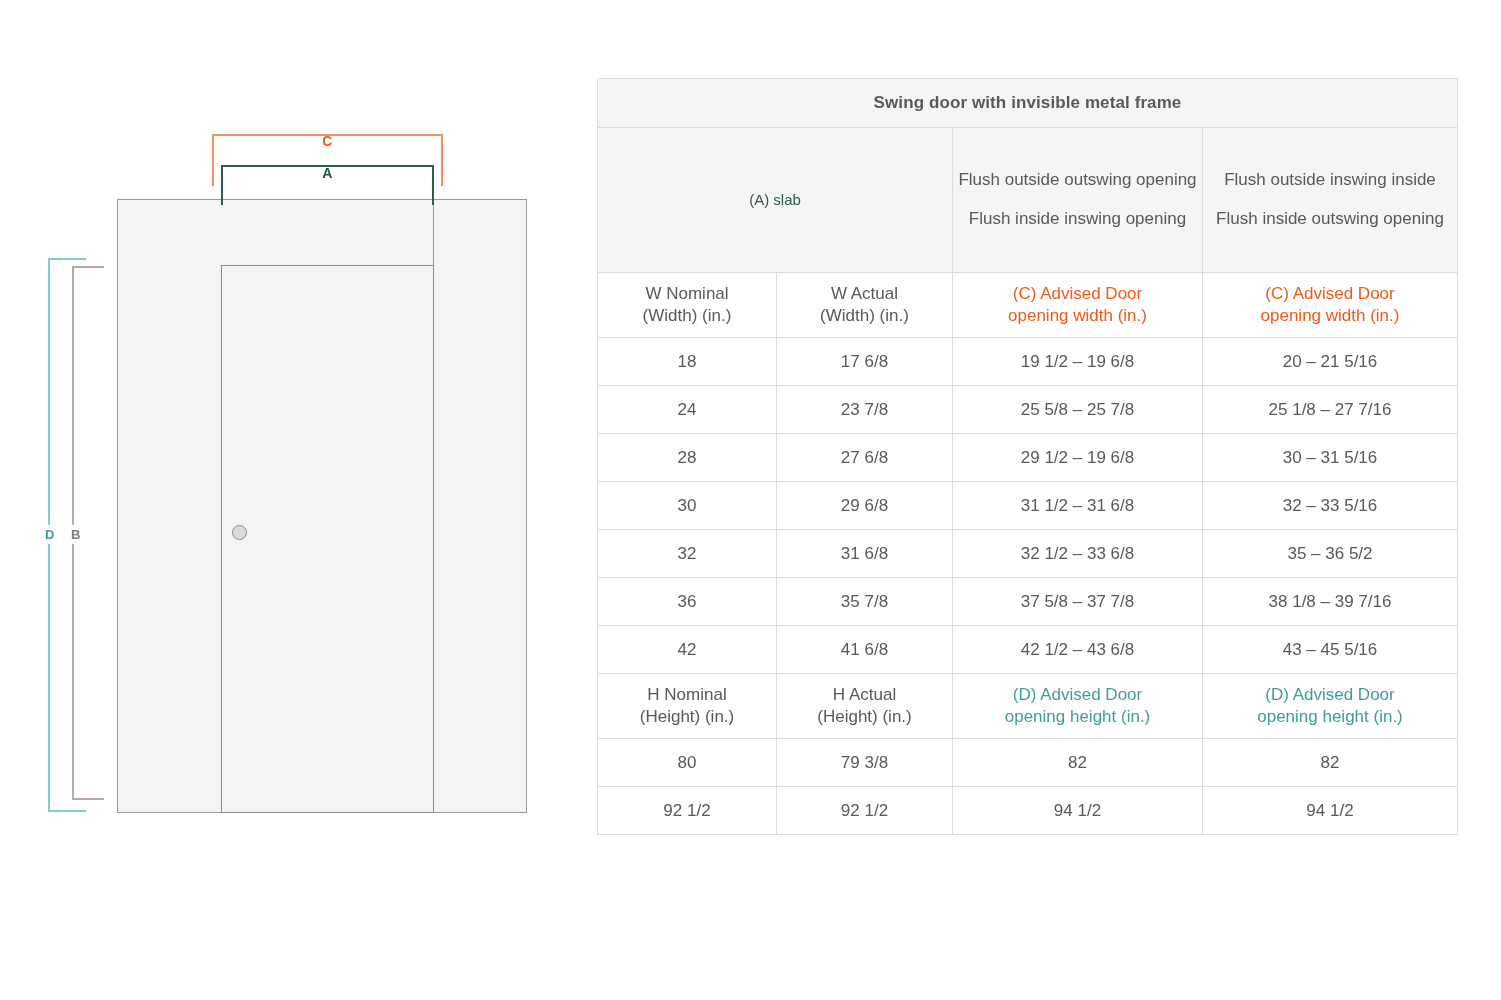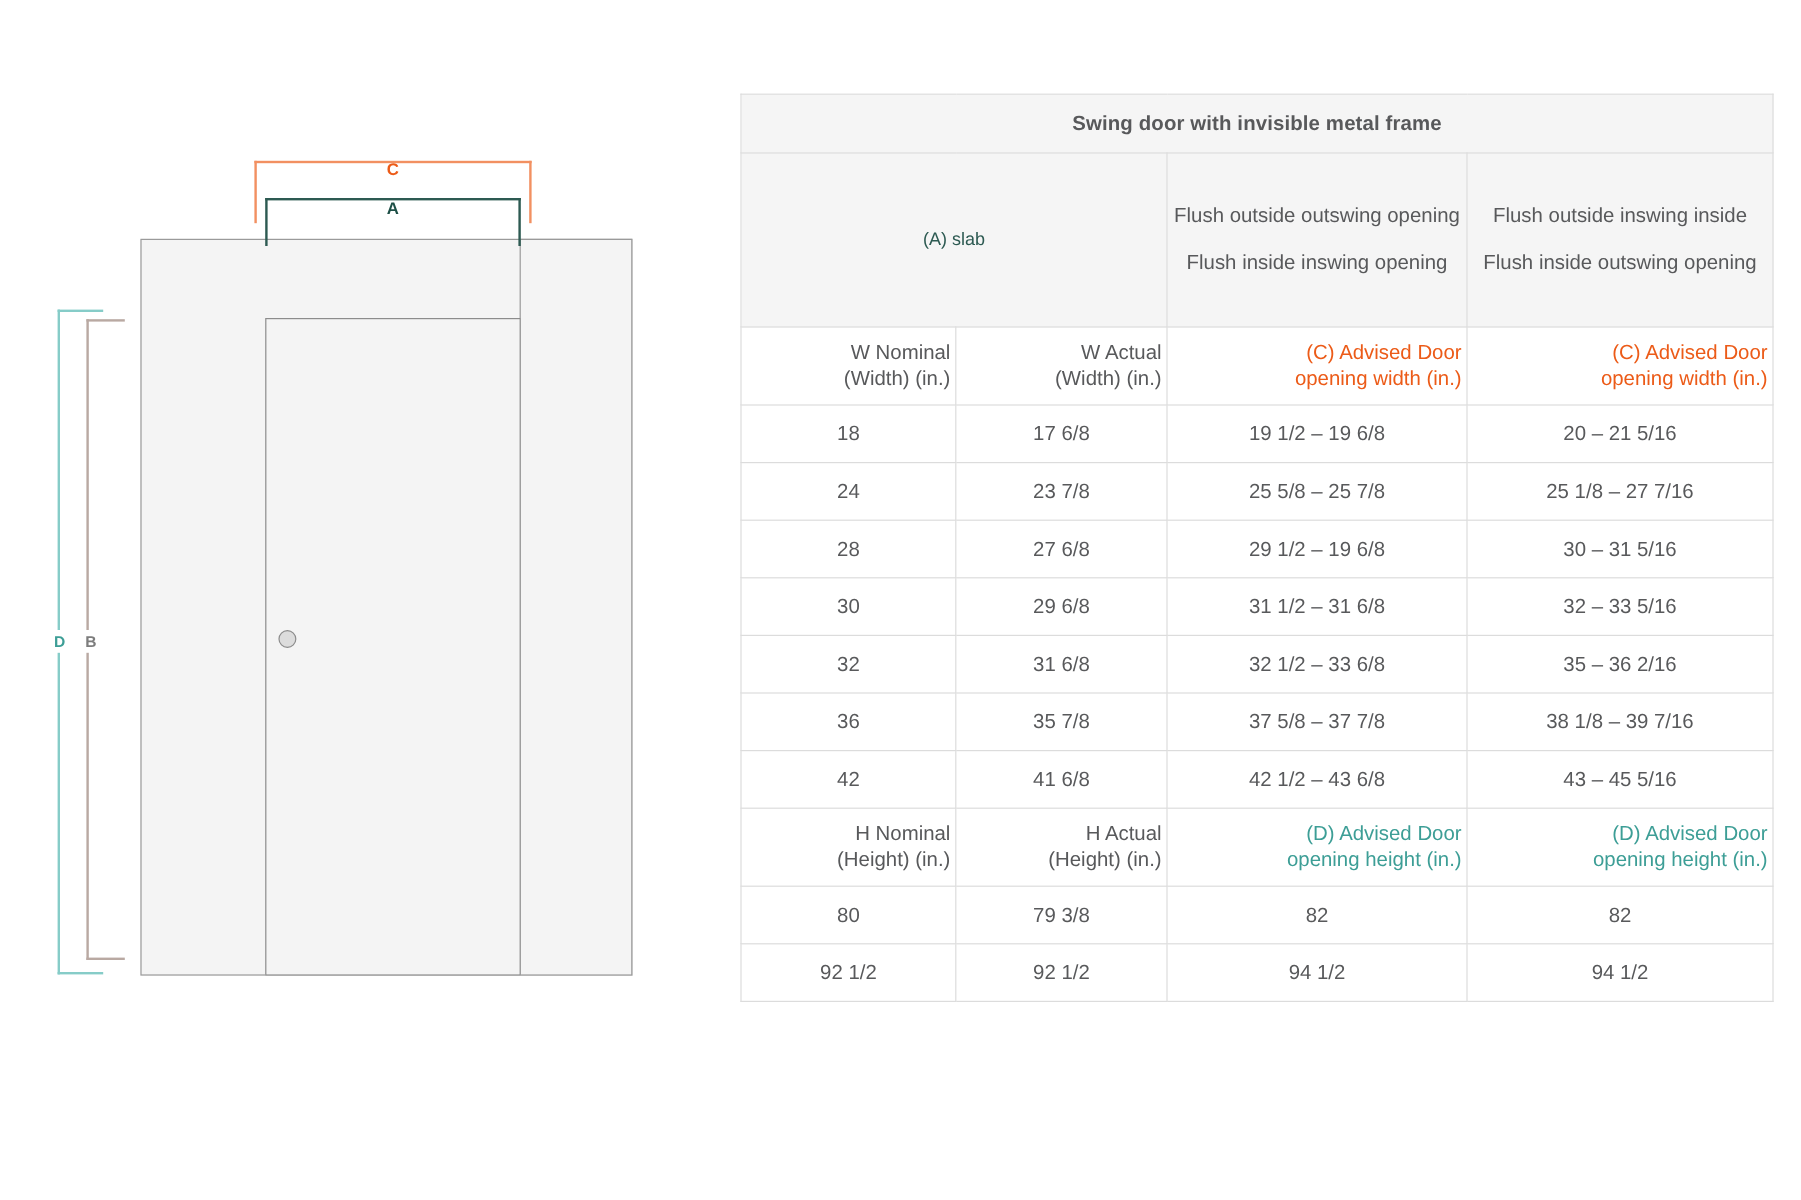--- a/index.html
+++ b/index.html
@@ -151,21 +151,21 @@
     font-weight: 700;
     color: #7d7d7d;
     background: #ffffff;
     padding: 2px 1px;
     letter-spacing: .4px;
   }
 
   
   #spec-table-wrap {
     position: absolute;
-    left: 617px;
+    left: 597px;
     top: 78px;
     width: 860px;
   }
   table.spec {
     border-collapse: collapse;
     table-layout: fixed;
     width: 860px;
     background: #ffffff;
   }
   table.spec td {
@@ -207,21 +207,21 @@
   
   td.sub-head {
     height: 64px;
     font-size: 19px;
     line-height: 1.28;
     background: #ffffff;
     border-top-color: #9e9e9e;
   }
   td.sub-head.orange { color: #ec5b18; }
   td.sub-head.teal   { color: #3d9e96; }
-  td.sub-head .sh-line { display: block; text-align: right; }
+  td.sub-head .sh-line { display: block; }
 
   
   td.data-cell { height: 47px; font-size: 17px; }
 
   
   col.c1 { width: 179px; }
   col.c2 { width: 176px; }
   col.c3 { width: 250px; }
   col.c4 { width: 255px; }
 </style>
@@ -317,21 +317,21 @@
       <tr>
         <td class="data-cell">30</td>
         <td class="data-cell">29 6/8</td>
         <td class="data-cell">31 1/2 – 31 6/8</td>
         <td class="data-cell">32 – 33 5/16</td>
       </tr>
       <tr>
         <td class="data-cell">32</td>
         <td class="data-cell">31 6/8</td>
         <td class="data-cell">32 1/2 – 33 6/8</td>
-        <td class="data-cell">35 –  36 2/16</td>
+        <td class="data-cell">35 –  36 5/2</td>
       </tr>
       <tr>
         <td class="data-cell">36</td>
         <td class="data-cell">35 7/8</td>
         <td class="data-cell">37 5/8 – 37 7/8</td>
         <td class="data-cell">38 1/8 – 39 7/16</td>
       </tr>
       <tr>
         <td class="data-cell">42</td>
         <td class="data-cell">41 6/8</td>

